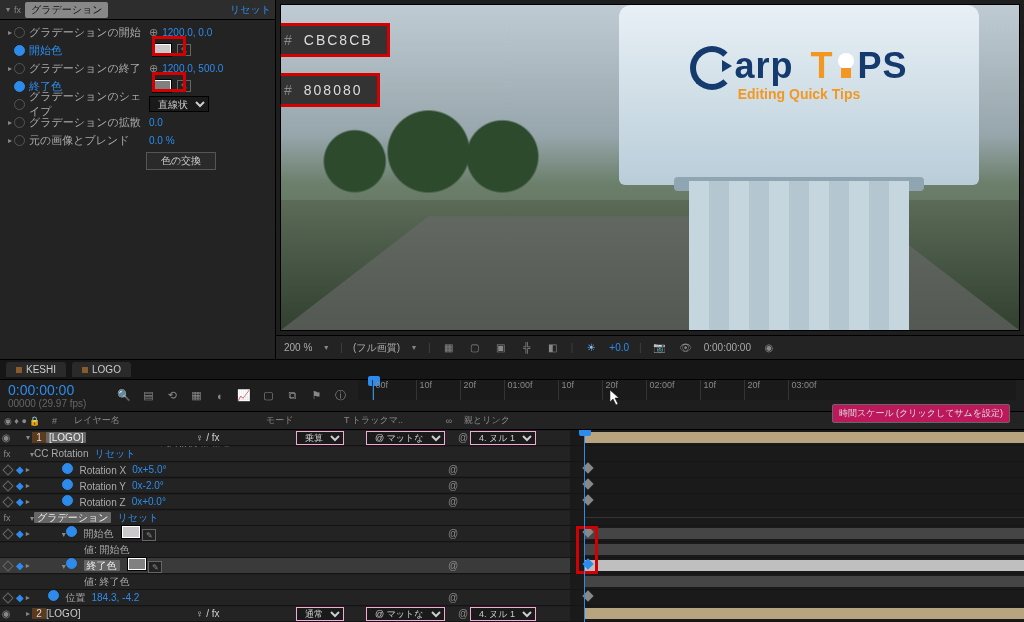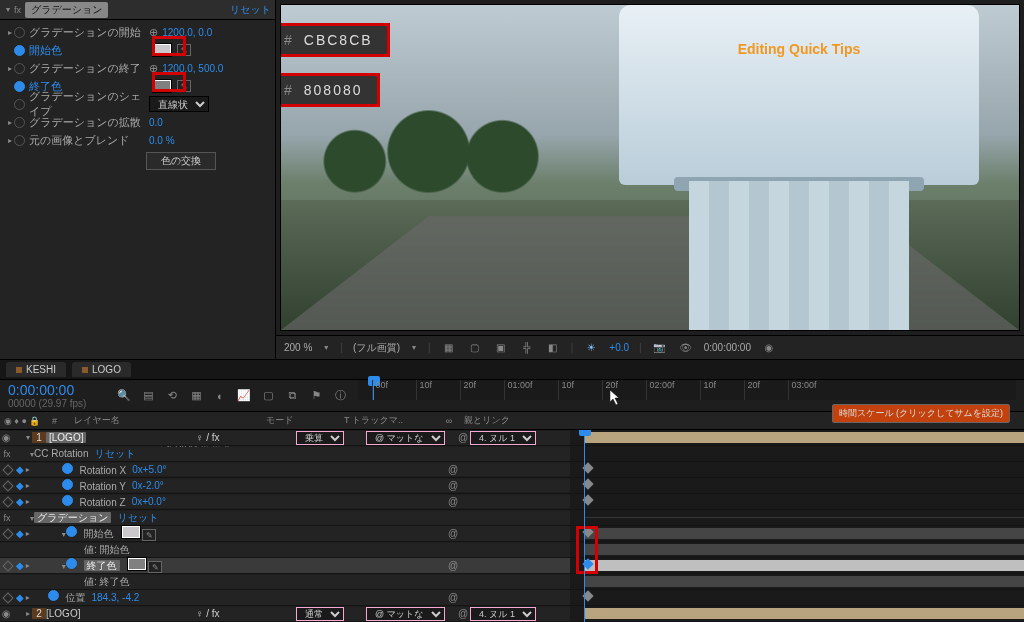--- a/index.html
+++ b/index.html
@@ -94,21 +94,21 @@
   .ly-parent{width:100px;color:#aaa;}
   .mini-sel{background:#1a1a1a;border:1px solid #f9a8d4;color:#ccc;font-size:9px;padding:0 4px;height:14px;}
   .indent1{padding-left:16px;} .indent2{padding-left:30px;} .indent3{padding-left:44px;}
   .prop-name{color:#aaa;}
   .prop-val{color:#2d8ceb;margin-left:6px;}
   .diamond{width:8px;height:8px;border:1px solid #666;transform:rotate(45deg);margin:0 4px;}
   .row-sel .layer-left{background:#3a3a3a;}
   .tag-box{background:#666;color:#eee;padding:0 3px;border-radius:1px;}
   .fx-label{color:#888;font-size:9px;}
   .red-tl { position:absolute; border:3px solid #d20000; }
-  .tooltip { position:absolute; background:#c2410c;color:#ddd;font-size:9px;padding:2px 6px;border:1px solid #666;border-radius:2px;}
+  .tooltip { position:absolute; background:#be185d;color:#ddd;font-size:9px;padding:2px 6px;border:1px solid #666;border-radius:2px;}
   svg{display:block;}
   .chain{width:14px;text-align:center;color:#888;}
   .cursor-arrow{position:absolute;width:12px;height:16px;}
 </style>
 </head>
 <body>
 
 <div class="root">
 
   <div class="top">
@@ -180,20 +180,26 @@
 
     <div class="preview-wrap">
       <div class="preview" style="position:relative;">
         <div class="sky"></div>
         <div class="trees"></div>
         <div class="ground"></div>
         <div class="road"></div>
         <div class="tower">
           <div class="tower-top">
             <div class="logo-txt">
+              <div class="logo-main">
+                <span style="display:inline-block;width:44px;height:44px;border:6px solid #143a6e;border-right-color:transparent;border-radius:50%;vertical-align:middle;position:relative;">
+                  <span style="position:absolute;right:-4px;top:8px;width:0;height:0;border-left:10px solid #143a6e;border-top:6px solid transparent;border-bottom:6px solid transparent;"></span>
+                </span><span class="arp">arp</span>
+                <span class="t">T</span><span class="bulb"></span><span class="ps">PS</span>
+              </div>
               <div class="logo-sub">Editing Quick Tips</div>
             </div>
           </div>
           <div class="tower-rim"></div>
           <div class="tower-col"></div>
         </div>
 
         <div class="callout" style="left:-14px;top:18px;">
           <span class="hash">#</span>
           <span>CBC8CB</span>

